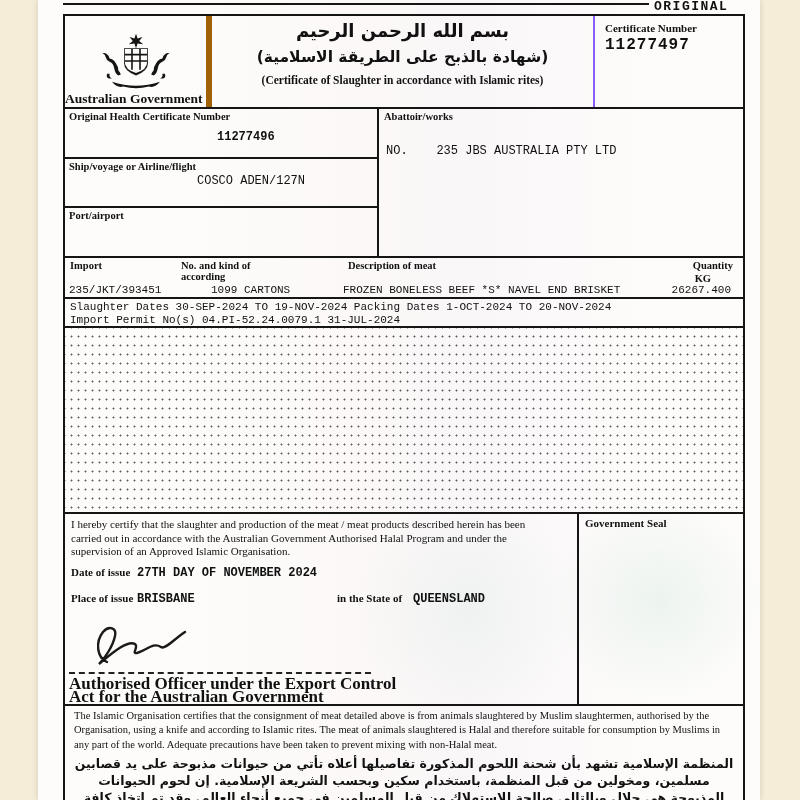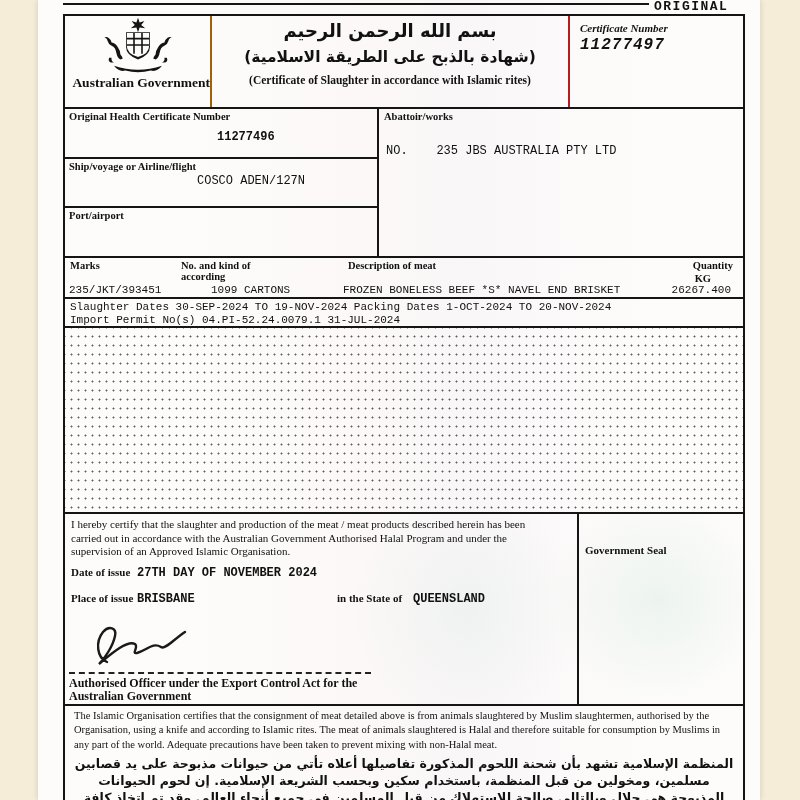--- a/index.html
+++ b/index.html
@@ -32,27 +32,27 @@
     border:2.5px solid #151515;box-sizing:border-box;overflow:hidden;
     background:transparent;
   }
   .row{box-sizing:border-box;border-bottom:2px solid #151515;position:relative;}
   .flex{display:flex;}
   .lbl{font-weight:bold;font-size:10.5px;font-family:"Liberation Serif", serif;}
   .mono{font-family:"Liberation Mono", monospace;font-size:12px;white-space:pre;}
   
   .hdr{height:93px;}
   .hdr-cell{box-sizing:border-box;height:100%;}
-  .hdr-arms{width:147px;border-right:2px solid #a16207;text-align:right;padding-top:0;}
+  .hdr-arms{width:147px;border-right:6px solid #a16207;text-align:left;padding-top:16px;}
   .arms-label{font-weight:bold;font-size:13.5px;margin-top:1px;}
-  .hdr-title{flex:1;border-right:2px solid #b91c1c;text-align:center;}
+  .hdr-title{flex:1;border-right:2px solid #8b5cf6;text-align:center;}
   .basmala{font-family:"DejaVu Sans", sans-serif;font-weight:bold;font-size:18px;margin-top:4px;}
   .ar-title{font-family:"DejaVu Sans", sans-serif;font-weight:bold;font-size:15.5px;margin-top:7px;}
   .en-title{font-weight:bold;font-size:11.5px;margin-top:8px;}
-  .hdr-cert{width:173px;padding:6px 10px;box-sizing:border-box;font-style:italic;}
+  .hdr-cert{width:148px;padding:6px 10px;box-sizing:border-box;}
   .cert-num{font-family:"Liberation Mono", monospace;font-weight:bold;font-size:16px;letter-spacing:1px;margin-top:2px;}
   
   .info{height:149px;}
   .info-left{width:312px;border-right:2px solid #151515;display:flex;flex-direction:column;}
   .info-cell{box-sizing:border-box;border-bottom:2px solid #151515;padding:2px 4px;flex:1;}
   .info-cell:last-child{border-bottom:none;}
   .info-right{flex:1;padding:2px 5px;box-sizing:border-box;}
   
   .marks{height:41px;}
   .marks span{position:absolute;}
@@ -62,24 +62,24 @@
   
   .dotted{
     height:186px;
     background-image:radial-gradient(circle, rgba(55,55,65,.8) .7px, rgba(55,55,65,0) 1.3px);
     background-size:7px 9px;background-position:3px 4px;
   }
   
   .certify{height:192px;}
   .cert-left{flex:1;border-right:2px solid #151515;position:relative;padding:4px 6px;box-sizing:border-box;}
   .cert-left p{margin:0;font-size:11px;line-height:13.5px;width:480px;}
-  .cert-right{width:164px;padding:3px 6px;box-sizing:border-box;position:relative;margin-top:27px;}
+  .cert-right{width:164px;padding:3px 6px;box-sizing:border-box;position:relative;}
   .abs{position:absolute;}
   .sig-line{position:absolute;left:4px;top:158px;width:302px;border-bottom:2.5px dashed #222;}
-  .officer{position:absolute;left:4px;top:163px;width:345px;font-size:12px;font-weight:bold;line-height:13px;}
+  .officer{position:absolute;left:4px;top:163px;width:345px;font-size:17px;font-weight:bold;line-height:13px;}
   
   .islamic{height:99px;padding:3px 9px;box-sizing:border-box;}
   .islamic p{margin:0;font-size:10.5px;line-height:14.3px;}
   .islamic .ar{
     font-family:"DejaVu Sans", sans-serif;direction:rtl;font-weight:bold;
     font-size:12.5px;line-height:17px;text-align:center;margin-top:3px;
   }
   
   .footer{flex:1;border-bottom:none;display:flex;height:15px;}
   .foot-left{width:415px;border-right:2px solid #151515;padding:2px 4px;box-sizing:border-box;}
@@ -143,21 +143,21 @@
         <div class="lbl">Port/airport</div>
       </div>
     </div>
     <div class="info-right">
       <div class="lbl">Abattoir/works</div>
       <div class="mono" style="margin:22px 0 0 2px;">NO.    235 JBS AUSTRALIA PTY LTD</div>
     </div>
   </div>
 
   <div class="row marks">
-    <span class="lbl" style="left:5px;top:2px;">Marks</span>
+    <span class="lbl" style="left:5px;top:2px;">Import</span>
     <span class="lbl" style="left:116px;top:2px;width:92px;line-height:11px;display:inline-block;">No. and kind of according</span>
     <span class="lbl" style="left:283px;top:2px;">Description of meat</span>
     <span class="lbl" style="right:10px;top:2px;">Quantity</span>
     <span class="lbl" style="right:32px;top:15px;">KG</span>
     <span class="mono" style="left:4px;top:26px;font-size:11px;">235/JKT/393451</span>
     <span class="mono" style="left:146px;top:26px;font-size:11px;">1099 CARTONS</span>
     <span class="mono" style="left:278px;top:26px;font-size:11px;">FROZEN BONELESS BEEF *S* NAVEL END BRISKET</span>
     <span class="mono" style="right:12px;top:26px;font-size:11px;">26267.400</span>
   </div>
 

